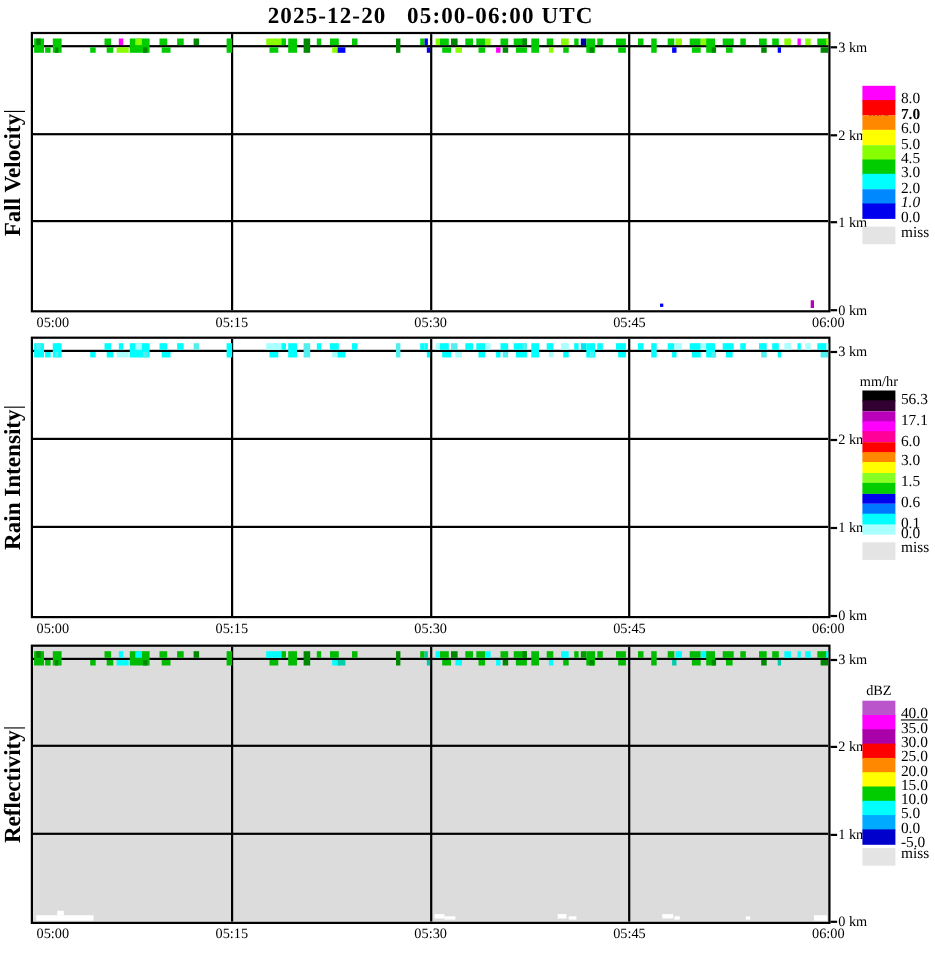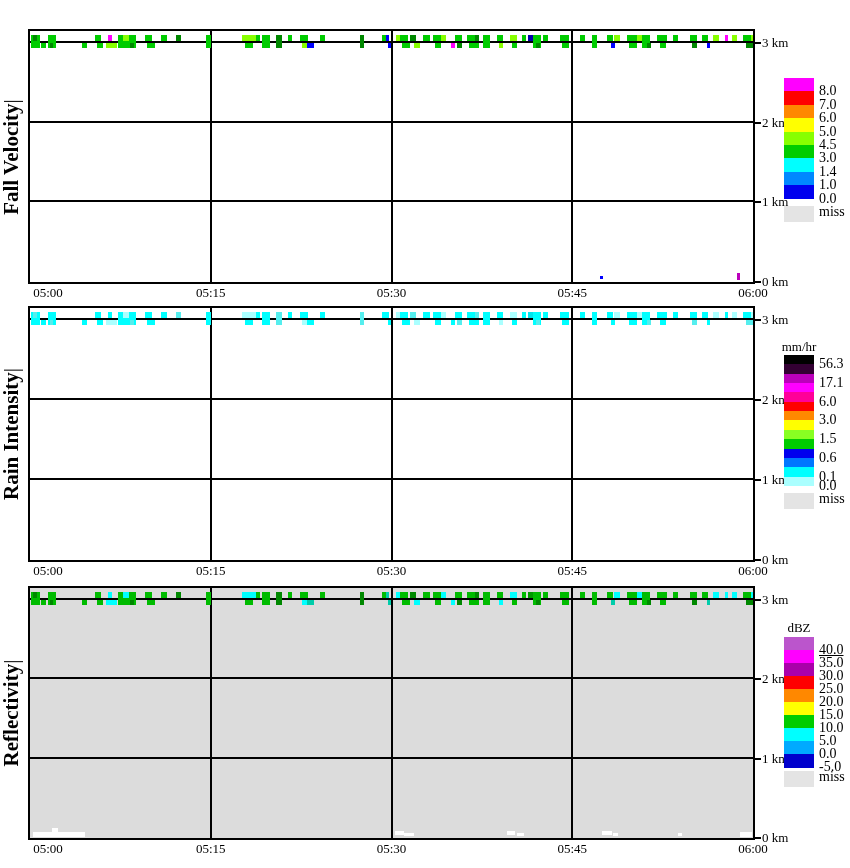--- a/index.html
+++ b/index.html
@@ -27,20 +27,21 @@
   }
   .vlabel .axis-bar{font-weight:normal;}
   .cb-title{position:absolute;width:70px;text-align:center;font-size:13px;white-space:nowrap;}
   .cb-block{position:absolute;}
   .cb-label{position:absolute;font-size:14px;white-space:nowrap;}
 </style>
 </head>
 <body>
 
 <div id="stage">
+  <div id="title">2025-12-20   05:00-06:00 UTC</div>
 <div class="frame" style="left: 28px; top: 29px; width: 723px; height: 251px; background: rgb(255, 255, 255);">
       <div class="grid-h" style="top: 10px; width: 723px;"></div>
       <div class="grid-h" style="top: 89.6667px; width: 723px;"></div>
       <div class="grid-h" style="top: 169.333px; width: 723px;"></div>
       <div class="grid-v" style="left: 179.75px; height: 251px;"></div>
       <div class="grid-v" style="left: 360.5px; height: 251px;"></div>
       <div class="grid-v" style="left: 541.25px; height: 251px;"></div>
       <div class="speck" style="left: 1px; top: 4px; width: 9px; height: 13px; background: rgb(0, 204, 0);"></div>
       <div class="speck" style="left: 3px; top: 4px; width: 4px; height: 6px; background: rgb(0, 136, 0);"></div>
       <div class="speck" style="left: 11px; top: 12px; width: 5px; height: 5px; background: rgb(0, 204, 0);"></div>
@@ -137,33 +138,33 @@
     <div class="time-label" style="left: 26px; top: 285px;">05:00</div>
     <div class="time-label" style="left: 188.75px; top: 285px;">05:15</div>
     <div class="time-label" style="left: 369.5px; top: 285px;">05:30</div>
     <div class="time-label" style="left: 550.25px; top: 285px;">05:45</div>
     <div class="time-label" style="left: 731px; top: 285px;">06:00</div>
     <div class="vlabel" style="left: -129px; top: 143.5px;"><span>Fall Velocity</span><span class="axis-bar">|</span></div>
     <div class="cb-title" style="left: 764px; top: 62px; margin-top: 31px;">m/s</div>
     <div class="cb-block" style="left: 784px; top: 78px; width: 30px; height: 14px; background: rgb(255, 0, 255);"></div>
     <div class="cb-label" style="left: 819px; top: 83.4px;">8.0</div>
     <div class="cb-block" style="left: 784px; top: 91.4px; width: 30px; height: 14px; background: rgb(255, 0, 0);"></div>
-    <div class="cb-label" style="left: 819px; top: 96.8px;">7.0</div>
+    <div class="cb-label" style="left: 819px; top: 96.8px; font-weight: bold;">7.0</div>
     <div class="cb-block" style="left: 784px; top: 104.8px; width: 30px; height: 14px; background: rgb(255, 136, 0);"></div>
     <div class="cb-label" style="left: 819px; top: 110.2px;">6.0</div>
     <div class="cb-block" style="left: 784px; top: 118.2px; width: 30px; height: 14px; background: rgb(255, 255, 0);"></div>
     <div class="cb-label" style="left: 819px; top: 123.6px;">5.0</div>
     <div class="cb-block" style="left: 784px; top: 131.6px; width: 30px; height: 14px; background: rgb(136, 255, 0);"></div>
     <div class="cb-label" style="left: 819px; top: 137px;">4.5</div>
     <div class="cb-block" style="left: 784px; top: 145px; width: 30px; height: 14px; background: rgb(0, 204, 0);"></div>
     <div class="cb-label" style="left: 819px; top: 150.4px;">3.0</div>
     <div class="cb-block" style="left: 784px; top: 158.4px; width: 30px; height: 14px; background: rgb(0, 255, 255);"></div>
-    <div class="cb-label" style="left: 819px; top: 163.8px;">1.4</div>
+    <div class="cb-label" style="left: 819px; top: 163.8px;">2.0</div>
     <div class="cb-block" style="left: 784px; top: 171.8px; width: 30px; height: 14px; background: rgb(0, 136, 255);"></div>
-    <div class="cb-label" style="left: 819px; top: 177.2px;">1.0</div>
+    <div class="cb-label" style="left: 819px; top: 177.2px; font-style: italic;">1.0</div>
     <div class="cb-block" style="left: 784px; top: 185.2px; width: 30px; height: 14px; background: rgb(0, 0, 238);"></div>
     <div class="cb-label" style="left: 819px; top: 190.6px;">0.0</div>
     <div class="cb-block" style="left: 784px; top: 205.6px; width: 30px; height: 16px; background: rgb(228, 228, 228);"></div>
     <div class="cb-label" style="left: 819px; top: 203.6px;">miss</div>
     <div class="frame" style="left: 28px; top: 306px; width: 723px; height: 252px; background: rgb(255, 255, 255);">
       <div class="grid-h" style="top: 10px; width: 723px;"></div>
       <div class="grid-h" style="top: 90px; width: 723px;"></div>
       <div class="grid-h" style="top: 170px; width: 723px;"></div>
       <div class="grid-v" style="left: 179.75px; height: 252px;"></div>
       <div class="grid-v" style="left: 360.5px; height: 252px;"></div>

